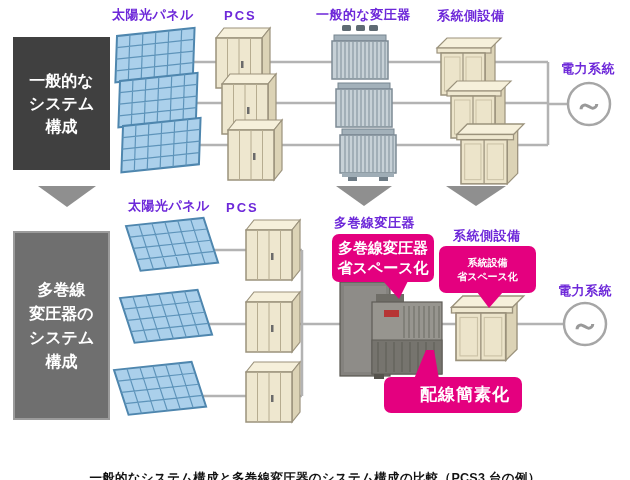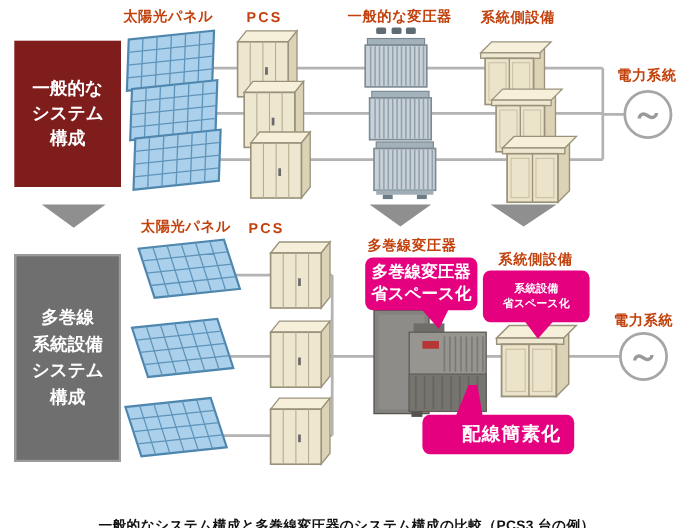--- a/index.html
+++ b/index.html
@@ -2,28 +2,28 @@
 <html><head>
 <meta charset="utf-8">
 <style>
   html,body{margin:0;padding:0;background:#fff;}
   #stage{
     position:relative;width:630px;height:480px;background:#ffffff;overflow:hidden;
     font-family:"Liberation Sans","DejaVu Sans",sans-serif;
   }
   #diagram-svg{position:absolute;left:0;top:0;}
   .lbl{
-    position:absolute;color:#c2410c;font-size:13px;font-weight:600;letter-spacing:0.5px;
+    position:absolute;color:#6d28d9;font-size:13px;font-weight:600;letter-spacing:0.5px;
     white-space:nowrap;line-height:1;
   }
   .section-box{
     position:absolute;display:flex;align-items:center;justify-content:center;
     color:#ffffff;font-weight:bold;text-align:center;white-space:pre-line;
   }
-  #box-top{left:13px;top:37px;width:97px;height:133px;background:#7f1d1d;font-size:16px;line-height:1.45;}
+  #box-top{left:13px;top:37px;width:97px;height:133px;background:#404040;font-size:16px;line-height:1.45;}
   #box-bottom{left:13px;top:231px;width:97px;height:189px;background:#6f6f6f;border:2px solid #9b9b9b;box-sizing:border-box;font-size:16px;line-height:1.5;}
   .callout{
     position:absolute;background:#e4007f;color:#fff;font-weight:bold;text-align:center;
     border-radius:7px;display:flex;align-items:center;justify-content:center;
     white-space:pre-line;line-height:1.35;z-index:5;
   }
   #callout-1{left:332px;top:234px;width:102px;height:48px;font-size:15px;}
   #callout-2{left:439px;top:246px;width:97px;height:47px;font-size:10px;}
   #callout-3{left:384px;top:377px;width:114px;height:36px;font-size:17px;letter-spacing:1px;padding-left:24px;}
   .tilde{
@@ -145,21 +145,21 @@
       <path d="M383 281 L408 281 L399 299 Z"></path>
       <path d="M477 292 L503 292 L489 308 Z"></path>
       <path d="M414 379 L439 379 L434 350 L426 350 Z"></path>
     </g>
   </svg>
 
   <div id="box-top" class="section-box">一般的な
 システム
 構成</div>
   <div id="box-bottom" class="section-box">多巻線
-系統設備
+変圧器の
 システム
 構成</div>
 
   <div class="lbl" style="left:112px;top:8px;">太陽光パネル</div>
   <div class="lbl" style="left:224px;top:9px;letter-spacing:2px;">PCS</div>
   <div class="lbl" style="left:316px;top:8px;">一般的な変圧器</div>
   <div class="lbl" style="left:437px;top:9px;">系統側設備</div>
   <div class="lbl" style="left:561px;top:62px;">電力系統</div>
   <div class="tilde" style="left:567px;top:90px;">～</div>
 

